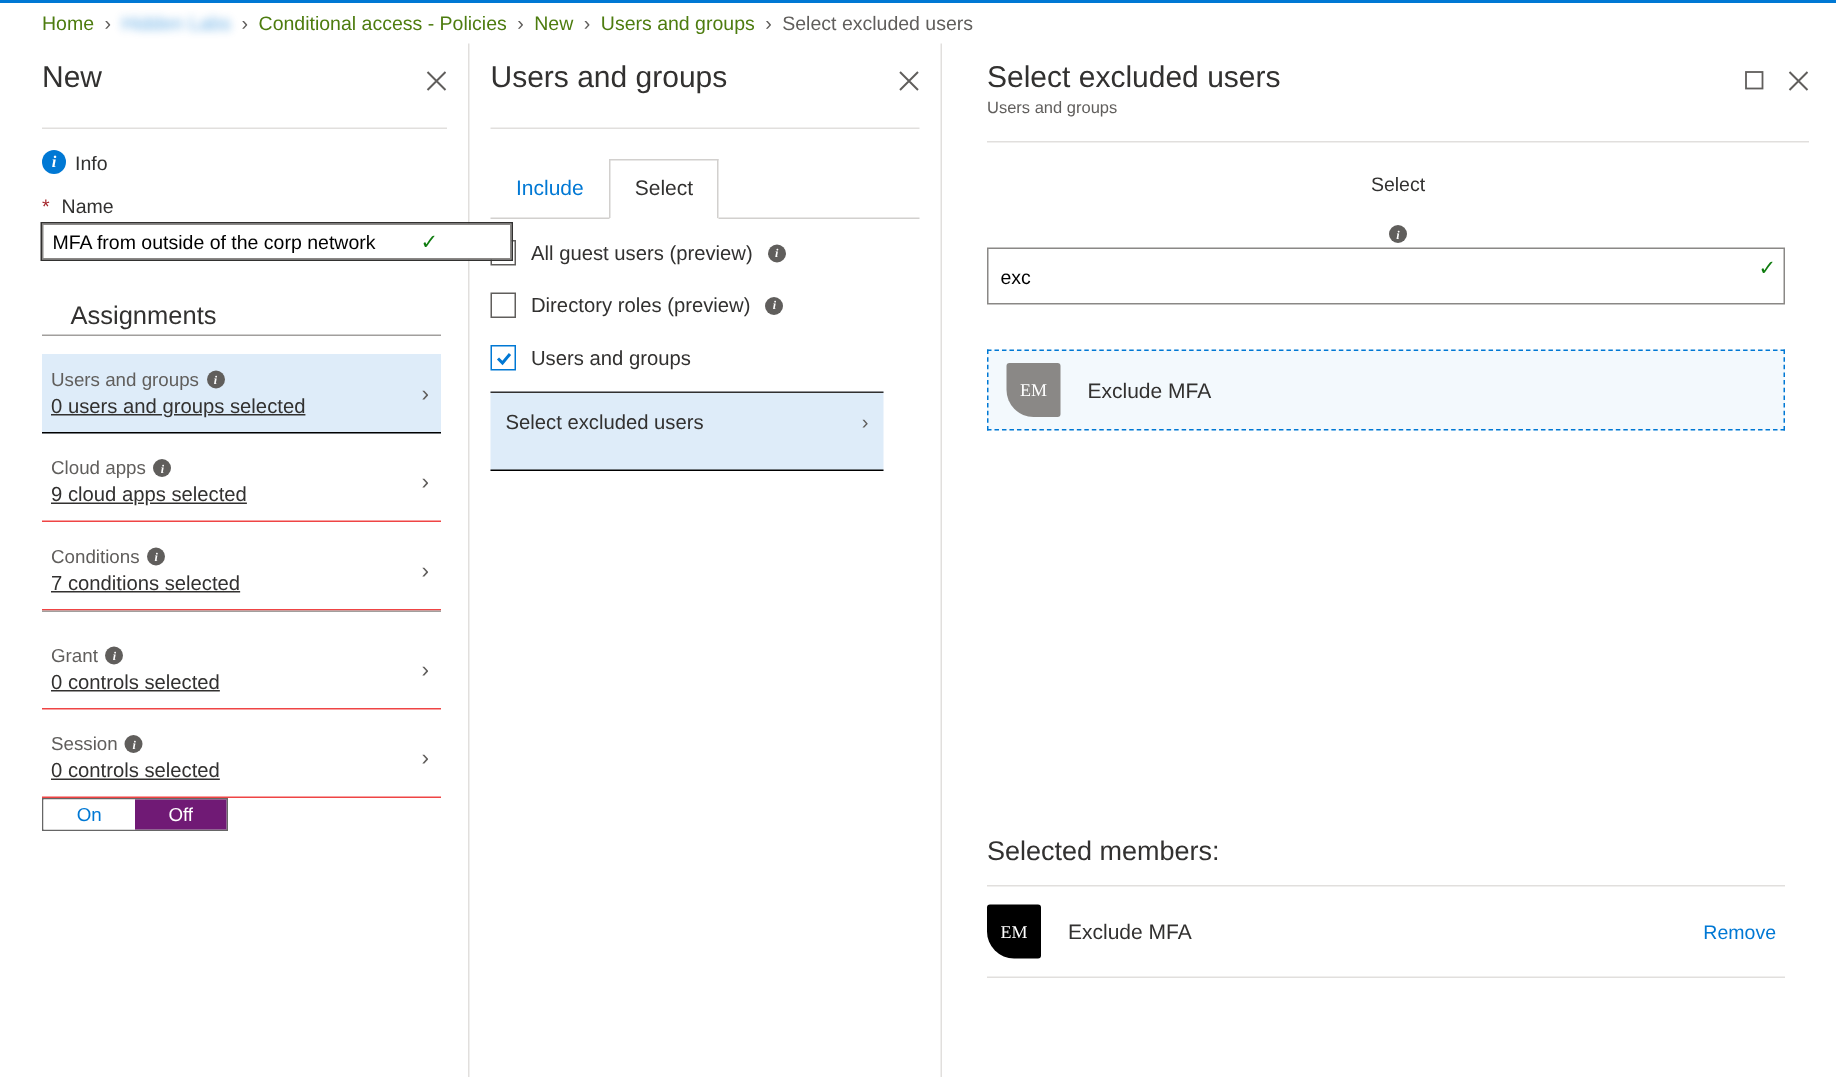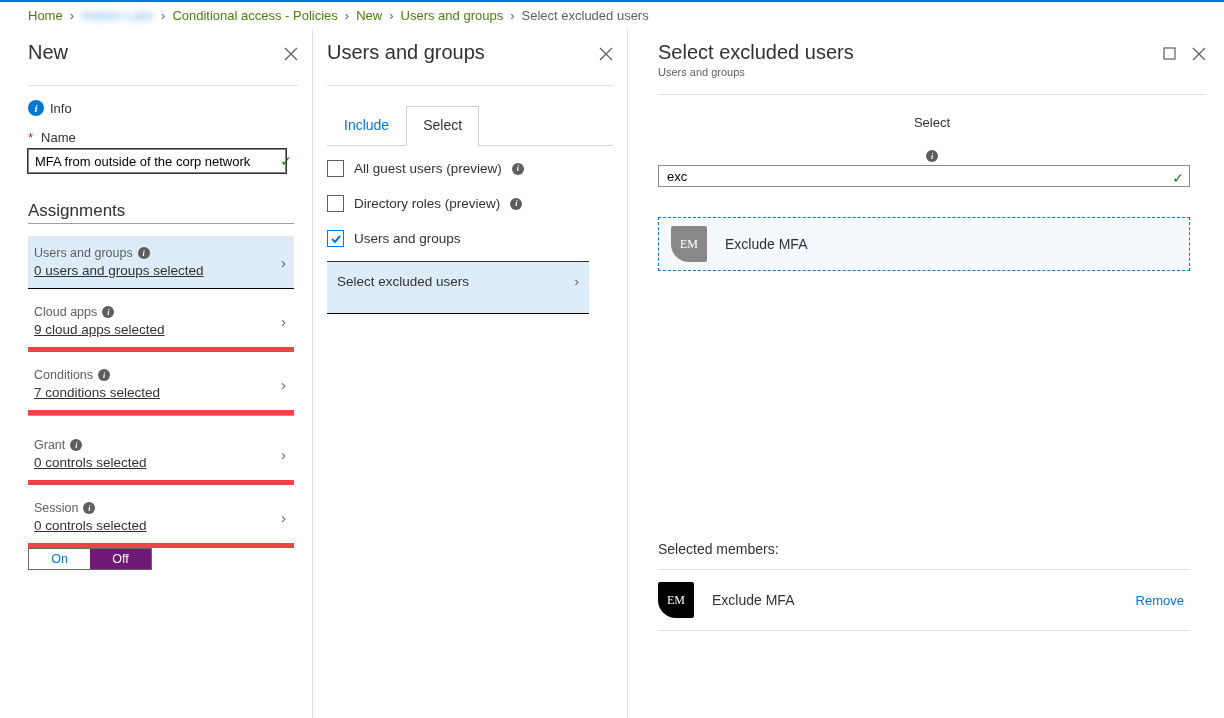--- a/index.html
+++ b/index.html
@@ -29,27 +29,27 @@
   .blade-divider { height: 1px; background: #e1dfdd; margin-bottom: 14px; }
   
   .info-row { display: flex; align-items: center; gap: 6px; margin-bottom: 14px; }
   .info-icon { width: 16px; height: 16px; border-radius: 50%; background: #0078d4; color: #fff; display: inline-flex; align-items: center; justify-content: center; font-size: 11px; font-weight: bold; font-style: italic; font-family: Georgia, serif; }
   
   .label-row { font-size: 13px; color: #323130; margin-bottom: 4px; display: flex; align-items: center; gap: 4px; }
   .req { color: #a4262c; margin-right: 4px; }
   .help-icon { width: 12px; height: 12px; border-radius: 50%; background: #605e5c; color: #fff; display: inline-flex; align-items: center; justify-content: center; font-size: 8px; font-weight: bold; font-style: italic; font-family: Georgia, serif; }
   
   .name-input-wrap { position: relative; }
-  .name-input { width: 258px; height: 24px; border: 1px solid #8a8886; padding: 2px 24px 2px 6px; font-size: 13px; outline: 1px solid #323130; outline-offset: 0; }
+  .name-input { width: 313px; height: 24px; border: 1px solid #8a8886; padding: 2px 24px 2px 6px; font-size: 13px; outline: 1px solid #323130; outline-offset: 0; }
   .check-tick { position: absolute; right: 6px; top: 4px; color: #107c10; font-size: 14px; }
   
-  .section-title { font-size: 17px; font-weight: 400; color: #323130; margin-top: 28px; margin-bottom: 2px; }
+  .section-title { font-size: 17px; font-weight: 400; color: #323130; margin-top: 28px; margin-bottom: 2px; margin-left: 19px; }
   .section-underline { height: 1px; background: #a19f9d; width: 266px; margin-bottom: 6px; }
   
-  .assignment-item { width: 266px; border-bottom: 5px solid #ef4444; padding: 10px 4px 10px 6px; display: flex; align-items: center; justify-content: space-between; cursor: pointer; margin-top: 6px; }
+  .assignment-item { width: 266px; border-bottom: 1px solid #ef4444; padding: 10px 4px 10px 6px; display: flex; align-items: center; justify-content: space-between; cursor: pointer; margin-top: 6px; }
   .assignment-item.selected { background: #deecf9; border-bottom: 1.5px solid #000; }
   .assignment-item .item-texts { display: flex; flex-direction: column; gap: 3px; }
   .assignment-item .item-label { font-size: 12.5px; color: #605e5c; display: flex; align-items: center; gap: 5px; }
   .assignment-item .item-value { font-size: 13.5px; color: #323130; text-decoration: underline; }
   .chev { color: #605e5c; font-size: 15px; padding-right: 4px; }
   
   .enable-title { font-size: 15px; margin-top: 36px; margin-bottom: 8px; }
   .toggle-group { display: flex; width: 124px; height: 22px; border: 1px solid #666; }
   .toggle-btn { flex: 1; display: flex; align-items: center; justify-content: center; font-size: 12.5px; cursor: pointer; }
   .toggle-on { background: #fff; color: #0078d4; }
@@ -68,29 +68,29 @@
   .chkbox.checked svg { display: block; }
   .chkbox svg { display: none; }
   
   .sel-ex-item { width: 262px; border-top: 1px solid #323130; border-bottom: 1.5px solid #000; padding: 12px 6px 24px 10px; background: #deecf9; display: flex; justify-content: space-between; align-items: flex-start; cursor: pointer; margin-top: 14px; }
   .sel-ex-item span { font-size: 13.5px; }
   .sel-ex-item .chev { align-self: flex-end; }
   
   
   .select-label { font-size: 13px; display: flex; align-items: center; gap: 20px; margin-top: 6px; margin-bottom: 3px; flex-direction: column; }
   .search-wrap { position: relative; width: 532px; }
-  .search-input { width: 100%; height: 22px; border: 1px solid #8a8886; padding: 2px 26px 2px 8px; font-size: 13px; }
+  .search-input { width: 100%; height: 38px; border: 1px solid #8a8886; padding: 2px 26px 2px 8px; font-size: 13px; }
   .search-tick { position: absolute; right: 6px; top: 5px; color: #107c10; font-size: 14px; }
   
   .result-card { width: 532px; margin-top: 30px; border: 1px dashed #0078d4; background: #f3f9fd; padding: 8px 12px; display: flex; align-items: center; gap: 18px; cursor: pointer; }
   .em-badge { width: 36px; height: 36px; background: #8a8886; color: #fff; display: flex; align-items: center; justify-content: center; border-radius: 2px 2px 2px 18px; font-size: 12px; font-family: Liberation Serif, serif; }
   .em-badge.dark { background: #000; }
   .result-name { font-size: 14px; }
   
-  .selected-members-label { font-size: 14px; margin-top: 270px; }
+  .selected-members-label { font-size: 18px; margin-top: 270px; }
   .sel-divider { height: 1px; background: #e1dfdd; margin: 12px 0; width: 532px; }
   .selected-row { display: flex; align-items: center; justify-content: space-between; width: 532px; }
   .selected-row-left { display: flex; align-items: center; gap: 18px; }
   .remove-link { color: #0078d4; font-size: 13px; cursor: pointer; padding-right: 6px; }
 </style>
 </head>
 <body>
 
 <div class="top-border"></div>
 

